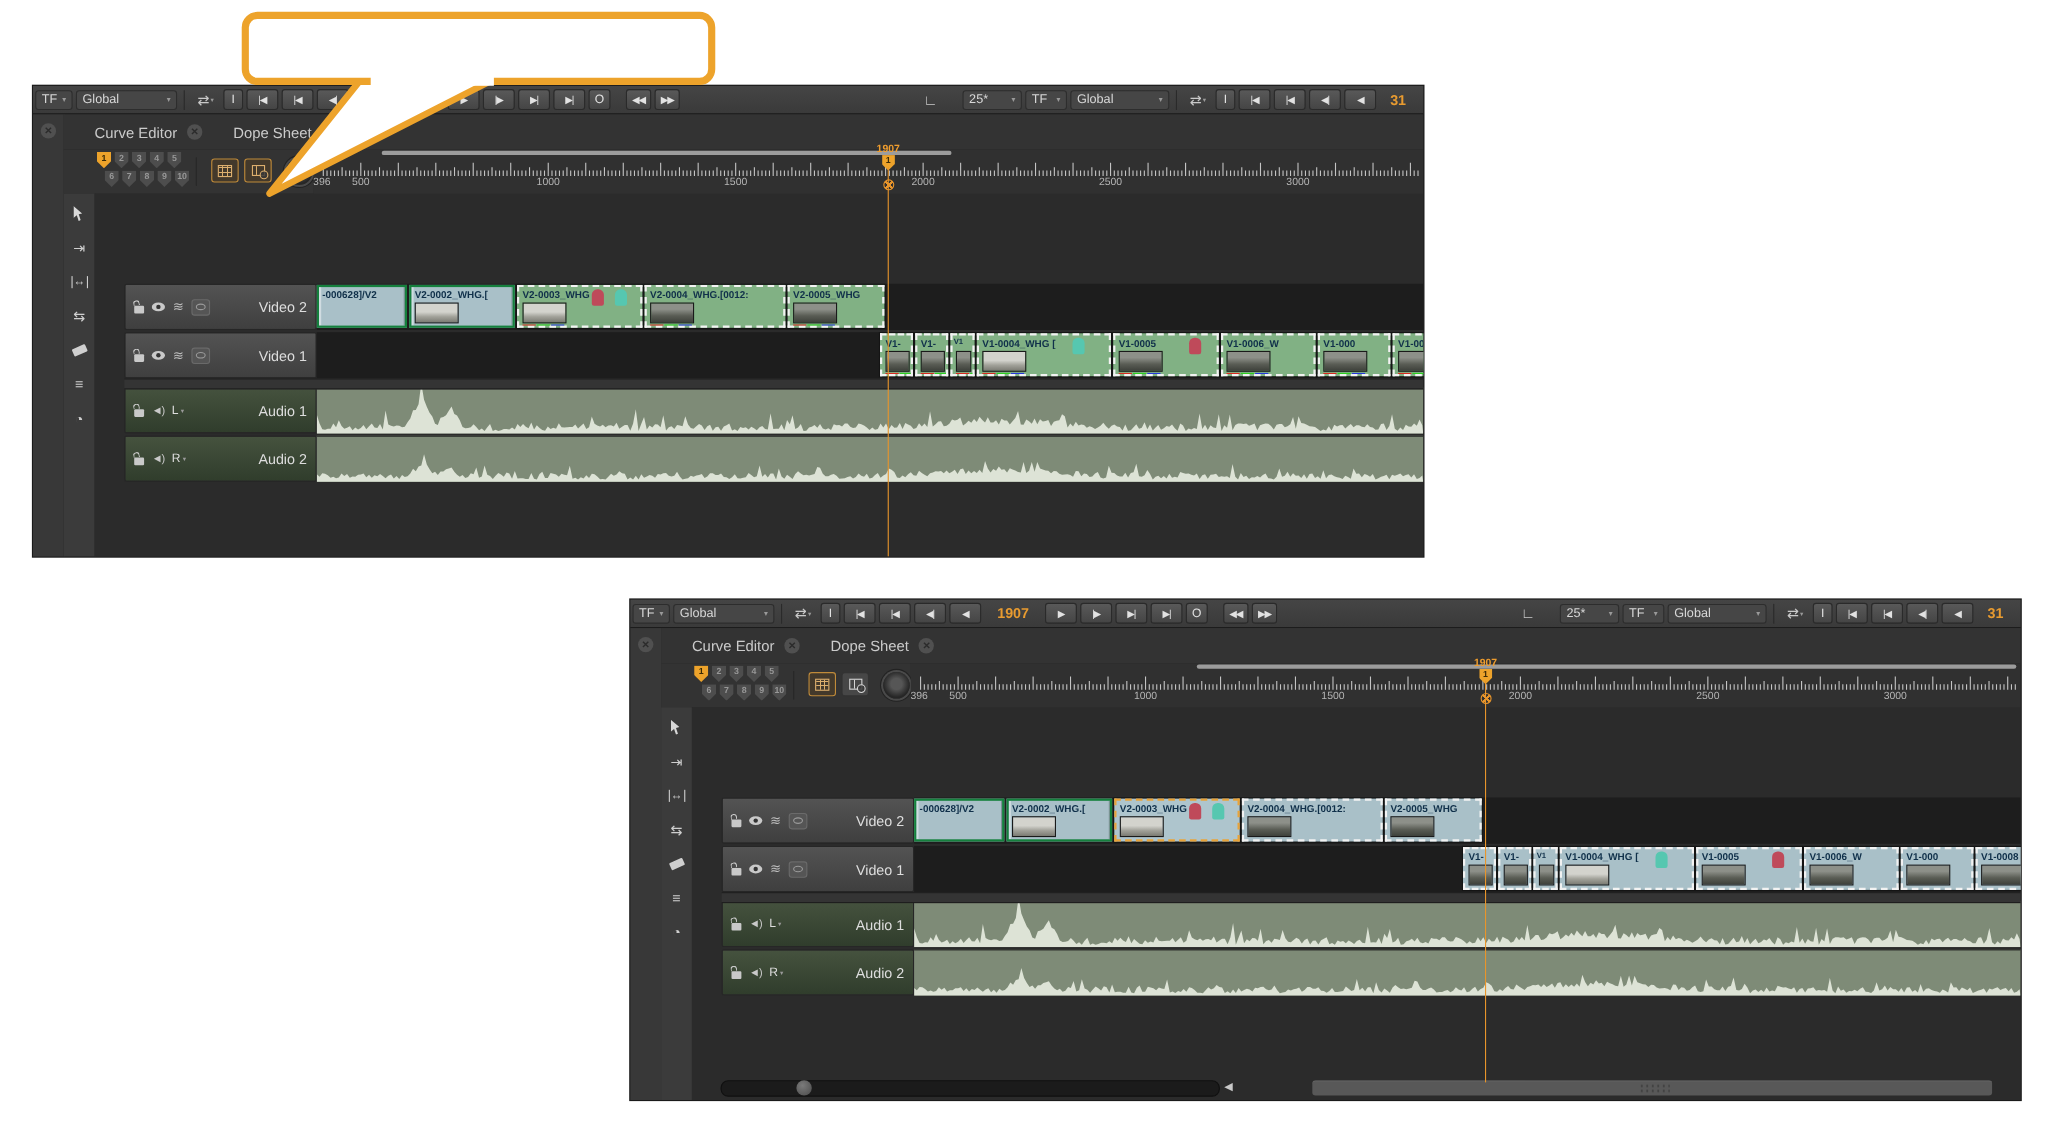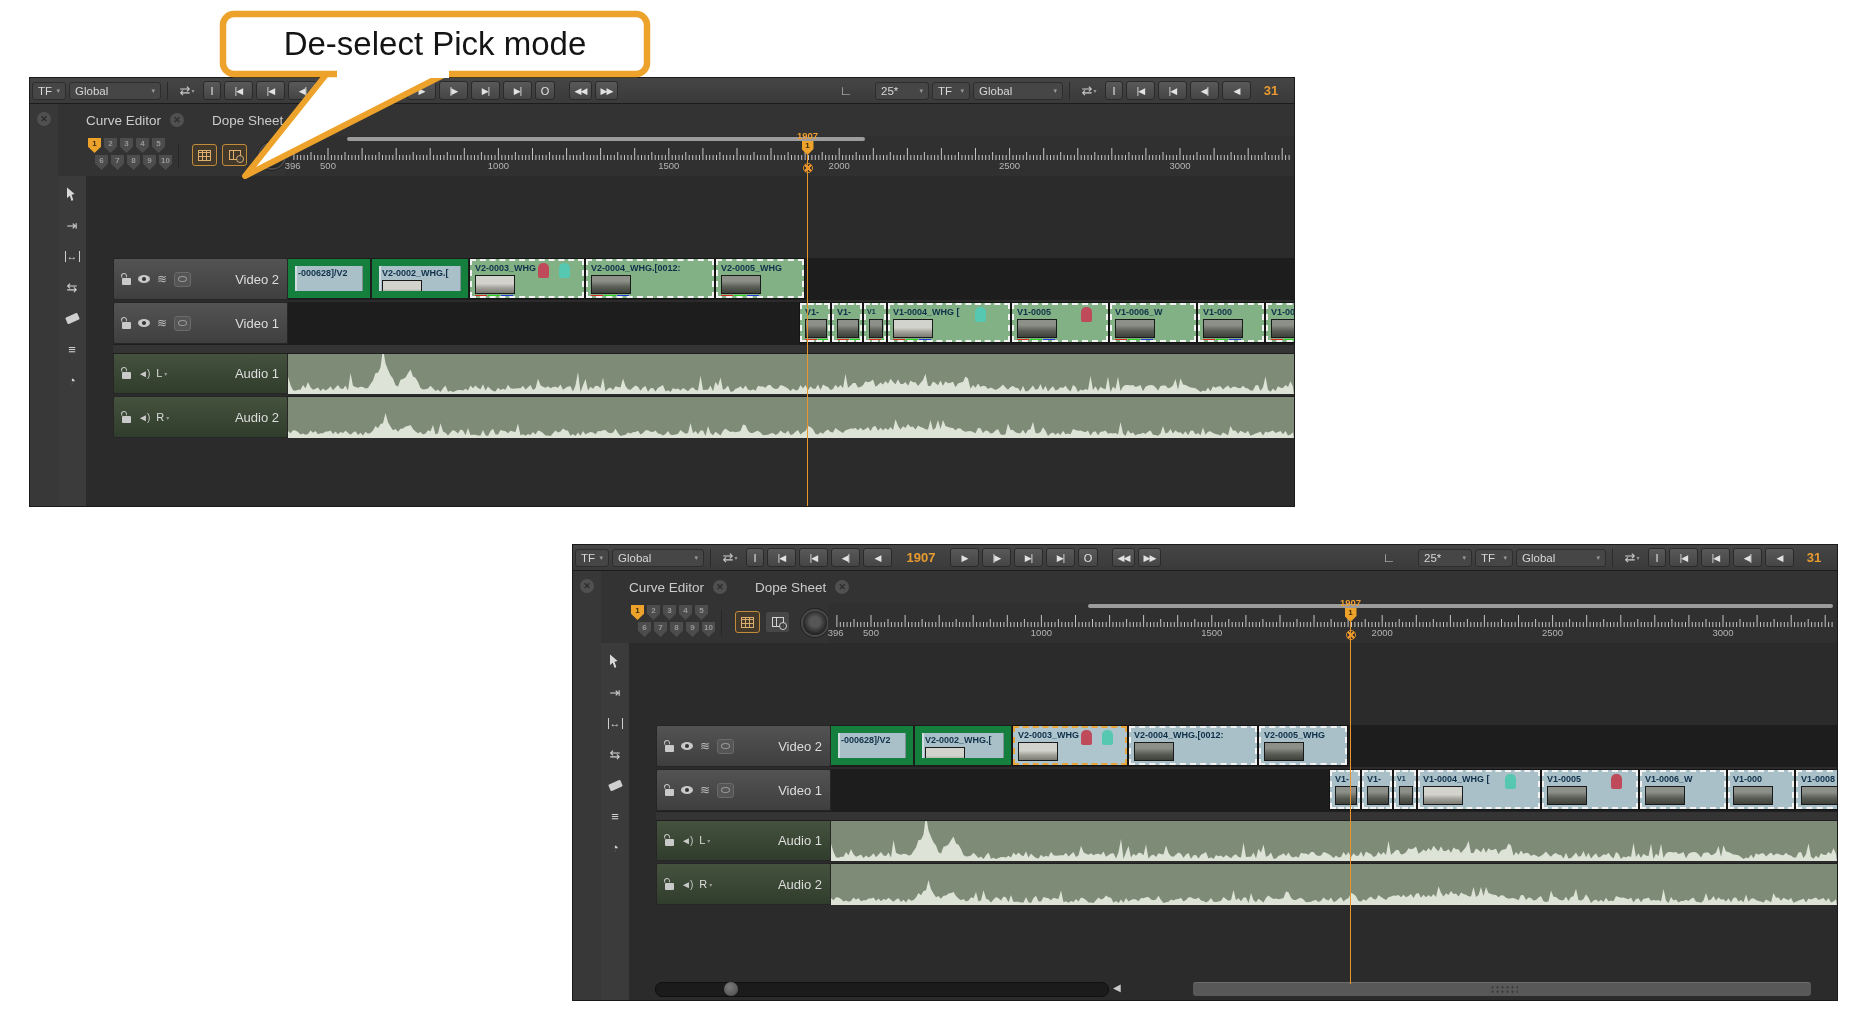--- a/index.html
+++ b/index.html
@@ -95,21 +95,21 @@
   .ic-eye::after{content:"";position:absolute;left:4px;top:2px;width:4px;height:4px;border-radius:50%;background:#333;}
   .ic-layers{color:#bcbcbc;font-size:12px;line-height:10px;flex:none;}
   .ic-patch{width:15px;height:13px;border-radius:3px;background:#555;border:1px solid #6a6a6a;position:relative;flex:none;}
   .ic-patch::after{content:"";position:absolute;left:3px;top:3px;width:7px;height:4px;border:1px solid #9a9a9a;border-radius:50%;}
   .ic-spk{color:#c9c9c9;font-size:10px;letter-spacing:-1px;flex:none;}
   .chan{color:#ddd;font-size:11px;display:flex;align-items:center;gap:2px;}
   .chan .caret{font-size:6px;margin-left:0;}
 
   
   .clip{position:absolute;top:1px;height:39px;box-sizing:border-box;overflow:hidden;}
-  .c-blue{background:#a9c0c8;border:7px solid #15803d;box-shadow:inset 2px 0 0 rgba(255,255,255,.45),inset -1px 0 0 rgba(0,0,0,.25);}
+  .c-blue{background:#a9c0c8;border:2px solid #15803d;box-shadow:inset 2px 0 0 rgba(255,255,255,.45),inset -1px 0 0 rgba(0,0,0,.25);}
   .c-green{background:#81b184;border:2px dashed #f2f2f2;box-shadow:0 0 0 1px #141414;}
   .c-blue-selected{background:#a9c0c8;border:2px dashed #f2f2f2;box-shadow:0 0 0 1px #141414;}
   .c-blue-current{background:#aec5cd;border:2px dashed #e9a43a;box-shadow:0 0 0 1px #141414;}
   .clip-label{font-size:9px;line-height:12px;font-weight:700;color:#10304a;padding:1px 2px 0 3px;white-space:nowrap;overflow:hidden;}
   .clip.tiny .clip-label{font-size:7px;padding-left:1px;}
   .clip-thumb{position:absolute;left:3px;top:14px;width:40px;height:19px;border:1px solid #1a1a1a;box-sizing:border-box;}
   .t-light{background:linear-gradient(180deg,#d3d3cd 0 45%,#a2a29a 70%,#7b7b73);}
   .t-dark{background:linear-gradient(180deg,#8d9089 0 30%,#5a5d55 65%,#3e413b);}
   .rgbbars{position:absolute;left:3px;top:34px;display:flex;gap:1px;}
   .bar{width:12px;height:4px;}
@@ -686,15 +686,14 @@
         <div class="grip"></div>
       </div>
     </div>
 
   <div class="callout">
     <svg width="450" height="185" viewBox="0 0 450 185">
       <polygon points="118,60 246,60 30,170" fill="#ffffff" stroke-width="6" stroke-linejoin="round" stroke="#EDA32B"></polygon>
       <rect x="8" y="8" width="424" height="60" rx="11" fill="#ffffff" stroke-width="6.5" stroke="#EDA32B"></rect>
       <rect x="122" y="62" width="112" height="10" fill="#ffffff"></rect>
     </svg>
-    <div class="callout-text">De-select Pick mode</div>
   </div>
 </div>
 
 </body></html>

